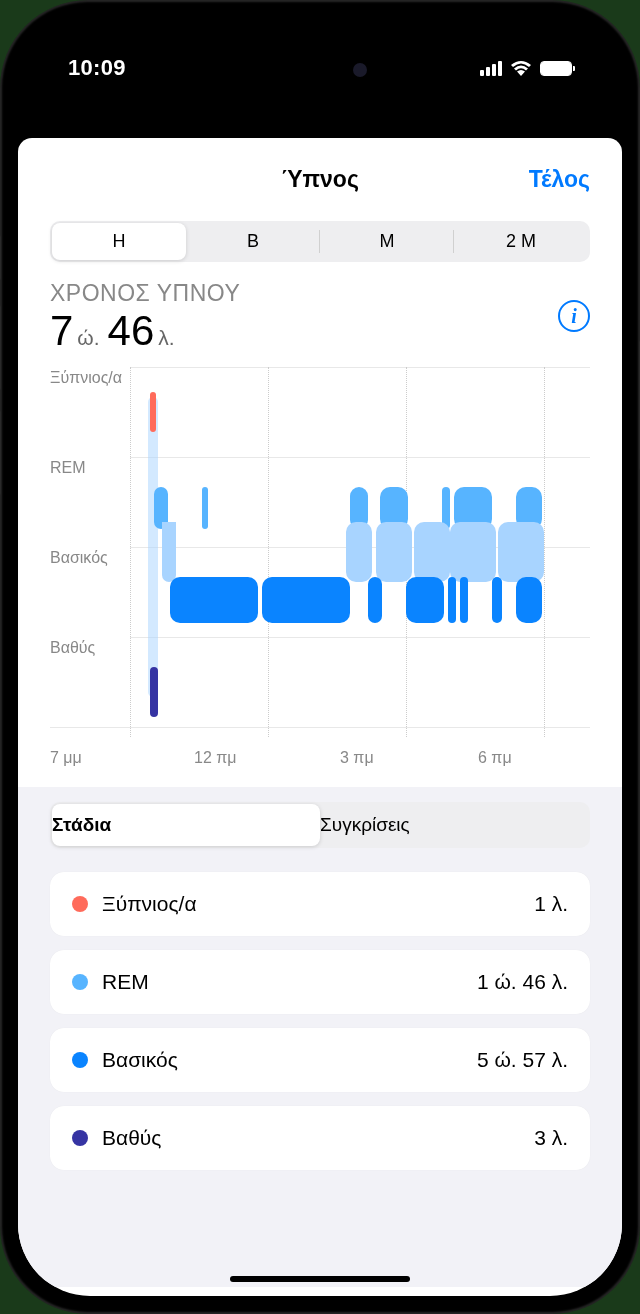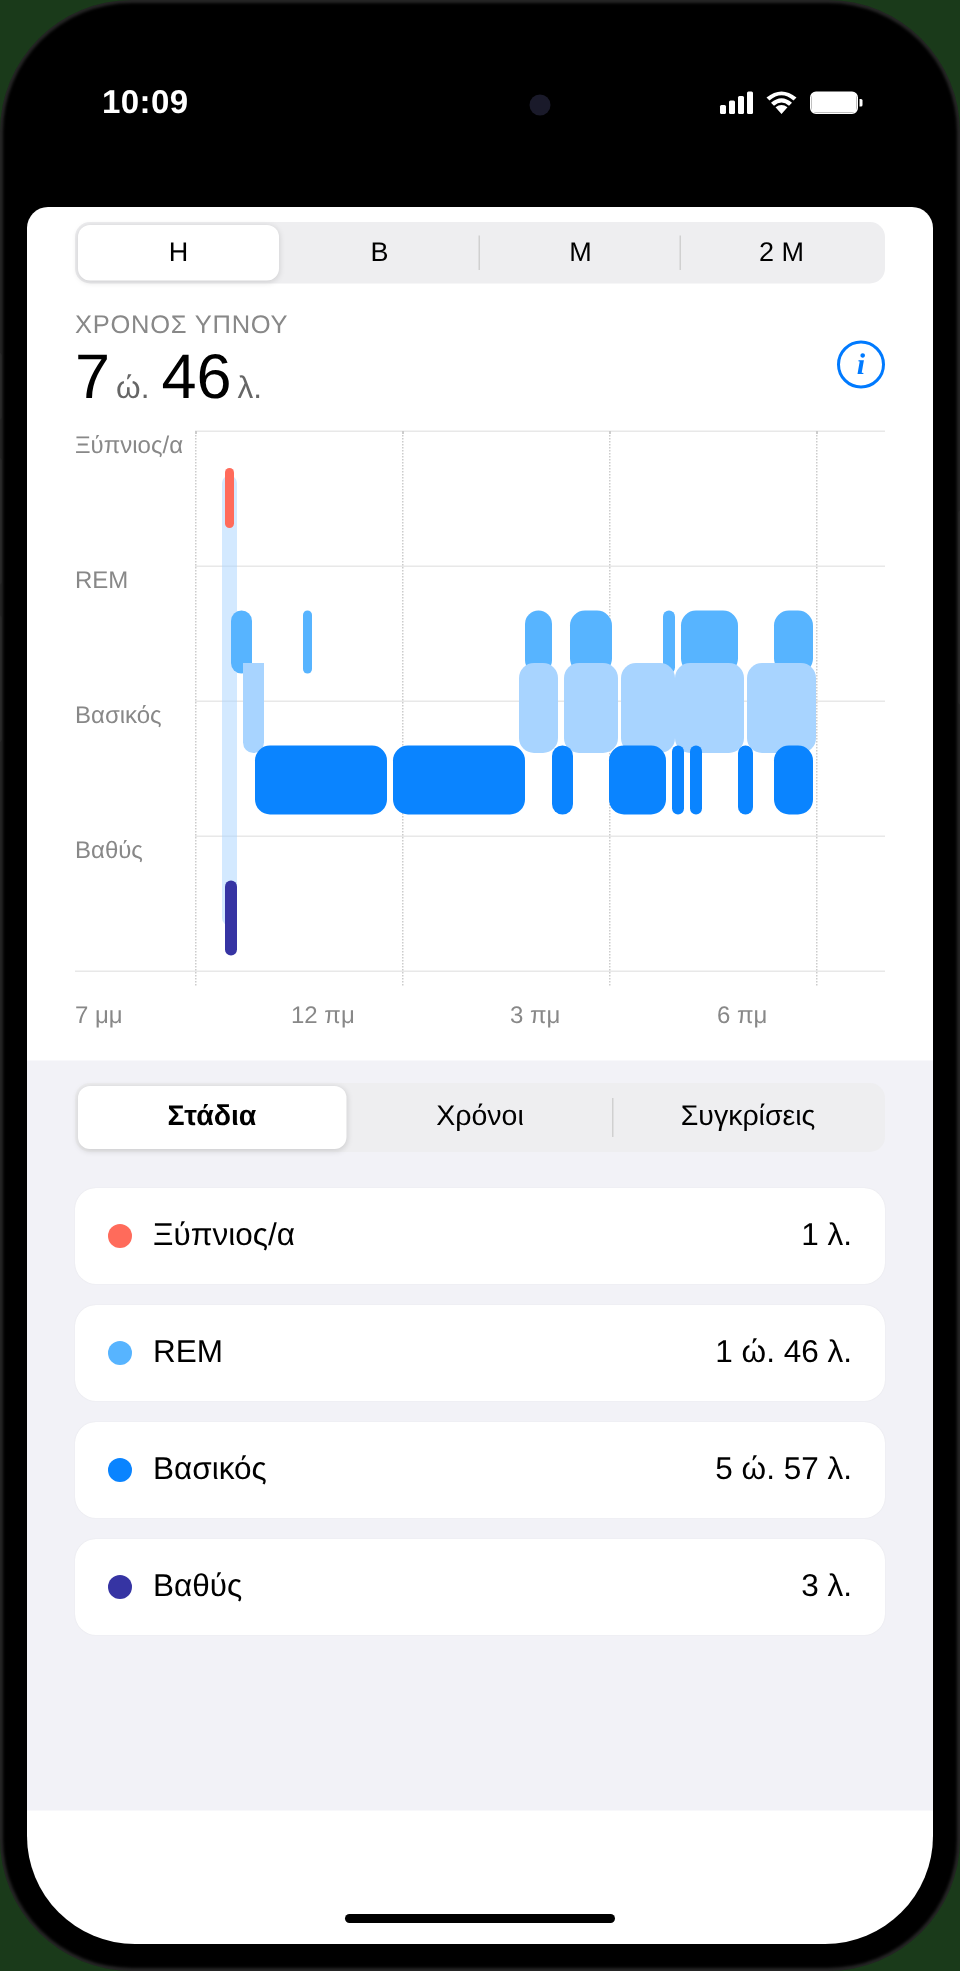--- a/index.html
+++ b/index.html
@@ -19,38 +19,38 @@
     .battery-fill { width: 100%; height: 100%; background: #fff; border-radius: 2px; }
     .screen-content { position: absolute; top: 120px; bottom: 0; left: 0; right: 0; background: #fff; border-radius: 14px 14px 0 0; overflow: hidden; }
     .header { display: flex; justify-content: space-between; align-items: center; padding: 28px 32px 18px; position: relative; }
     .header-title { position: absolute; left: 0; right: 0; text-align: center; font-size: 23px; font-weight: 600; color: #000; pointer-events: none; }
     .header-done { margin-left: auto; font-size: 23px; font-weight: 600; color: #007aff; }
     .range-selector { display: flex; margin: 10px 32px 0; background: #eeeef0; border-radius: 10px; padding: 2px; }
     .range-item { flex: 1; text-align: center; padding: 8px 0; font-size: 18px; color: #000; border-radius: 8px; position: relative; }
     .range-item.active { background: #fff; box-shadow: 0 1px 4px rgba(0,0,0,0.15); font-weight: 500; }
     .range-item:not(:last-child):not(.active)::after { content: ""; position: absolute; right: 0; top: 20%; height: 60%; width: 1px; background: #d0d0d0; }
     .summary { padding: 18px 32px 6px; position: relative; }
-    .summary-label { font-size: 17px; letter-spacing: 0.5px; color: #888; text-transform: uppercase; }
+    .summary-label { font-size: 23px; letter-spacing: 0.5px; color: #888; text-transform: uppercase; }
     .summary-value { display: flex; align-items: baseline; gap: 4px; }
     .summary-h { font-size: 42px; font-weight: 500; color: #000; }
     .summary-hu { font-size: 21px; font-weight: 500; color: #666; margin-right: 4px; }
     .summary-m { font-size: 42px; font-weight: 500; color: #000; }
     .summary-mu { font-size: 21px; font-weight: 500; color: #666; }
     .summary-date { font-size: 19px; color: #888; }
     .info-btn { position: absolute; right: 32px; top: 38px; width: 32px; height: 32px; border: 2.5px solid #007aff; border-radius: 50%; color: #007aff; display: flex; align-items: center; justify-content: center; font-size: 20px; font-weight: 600; font-family: "Times New Roman", serif; font-style: italic; }
     .chart-area { margin: 6px 32px 0; height: 420px; position: relative; }
     .chart-row { position: absolute; left: 0; right: 0; height: 90px; }
     .chart-row-label { position: absolute; color: #888; font-size: 16px; }
     .chart-divider { position: absolute; left: 80px; right: 0; top: 0; height: 1px; background: #e8e8e8; }
     .chart-grid-v { position: absolute; top: 0; bottom: 50px; width: 0; border-left: 1px dotted #ccc; }
     .chart-xaxis { position: absolute; bottom: 20px; font-size: 16px; color: #888; }
     .sleep-bar { position: absolute; border-radius: 10px; }
     .sleep-connect { position: absolute; background: #a8d4ff; }
     .tab-selector { display: flex; margin: 14px 32px 0; background: #eeeef0; border-radius: 10px; padding: 2px; }
-    .tab-item { flex: 1; text-align: center; padding: 10px 0; font-size: 19px; color: #000; border-radius: 8px; position: relative; }
+    .tab-item { flex: 1; padding: 10px 0; font-size: 19px; color: #000; border-radius: 8px; position: relative; }
     .tab-item.active { background: #fff; box-shadow: 0 1px 4px rgba(0,0,0,0.15); font-weight: 600; }
     .tab-item:not(:last-child):not(.active)::after { content: ""; position: absolute; right: 0; top: 20%; height: 60%; width: 1px; background: #d0d0d0; }
     .stage-list { margin: 24px 32px 0; }
     .stage-row { display: flex; align-items: center; background: #fff; border-radius: 14px; padding: 20px 22px; margin-bottom: 14px; box-shadow: 0 0 1px rgba(0,0,0,0.08); }
     .stage-dot { width: 16px; height: 16px; border-radius: 50%; margin-right: 14px; }
     .stage-name { font-size: 21px; color: #000; }
     .stage-value { margin-left: auto; font-size: 21px; color: #000; font-weight: 400; }
     .home-indicator { position: absolute; bottom: 14px; left: 50%; transform: translateX(-50%); width: 180px; height: 6px; background: #000; border-radius: 4px; }
     .side-btn { position: absolute; background: #2a2a2a; border-radius: 2px; }
   </style>
@@ -79,20 +79,24 @@
             <path d="M11 16 L7 11.5 Q11 8.5 15 11.5 Z M4 8.5 Q11 2.5 18 8.5 L16 10.5 Q11 6 6 10.5 Z M1 5 Q11 -3 21 5 L19 7 Q11 0 3 7 Z" fill="#fff"></path>
           </svg>
         <div class="battery">
             <div class="battery-fill"></div>
           </div>
       </div>
     </div>
 
     <div class="screen-content">
 
+      <div class="header">
+        <div class="header-title">Ύπνος</div>
+        <div class="header-done">Τέλος</div>
+      </div>
 
       <div class="range-selector">
         <div class="range-item active">Η</div>
         <div class="range-item">B</div>
         <div class="range-item">M</div>
         <div class="range-item">2 M</div>
       </div>
 
       <div class="summary">
         <div class="summary-label">ΧΡΟΝΟΣ ΥΠΝΟΥ</div>
@@ -162,21 +166,20 @@
         <div class="sleep-bar" style="left:356px;top:210px;width:38px;height:46px;background:#0a84ff"></div>
         <div class="sleep-bar" style="left:398px;top:210px;width:8px;height:46px;background:#0a84ff"></div>
         <div class="sleep-bar" style="left:410px;top:210px;width:8px;height:46px;background:#0a84ff"></div>
         <div class="sleep-bar" style="left:442px;top:210px;width:10px;height:46px;background:#0a84ff"></div>
         <div class="sleep-bar" style="left:466px;top:210px;width:26px;height:46px;background:#0a84ff"></div>
       </div>
 
       <div style="background:#f2f2f7;min-height:500px;padding-top:1px;margin-top:0">
         <div class="tab-selector">
           <div class="tab-item active">Στάδια</div>
-          <div class="tab-item">Χρόνοι</div>
           <div class="tab-item">Συγκρίσεις</div>
         </div>
 
         <div class="stage-list">
           <div class="stage-row">
             <div class="stage-dot" style="background:#ff6b5b"></div>
             <div class="stage-name">Ξύπνιος/α</div>
             <div class="stage-value">1 λ.</div>
           </div>
           <div class="stage-row">

